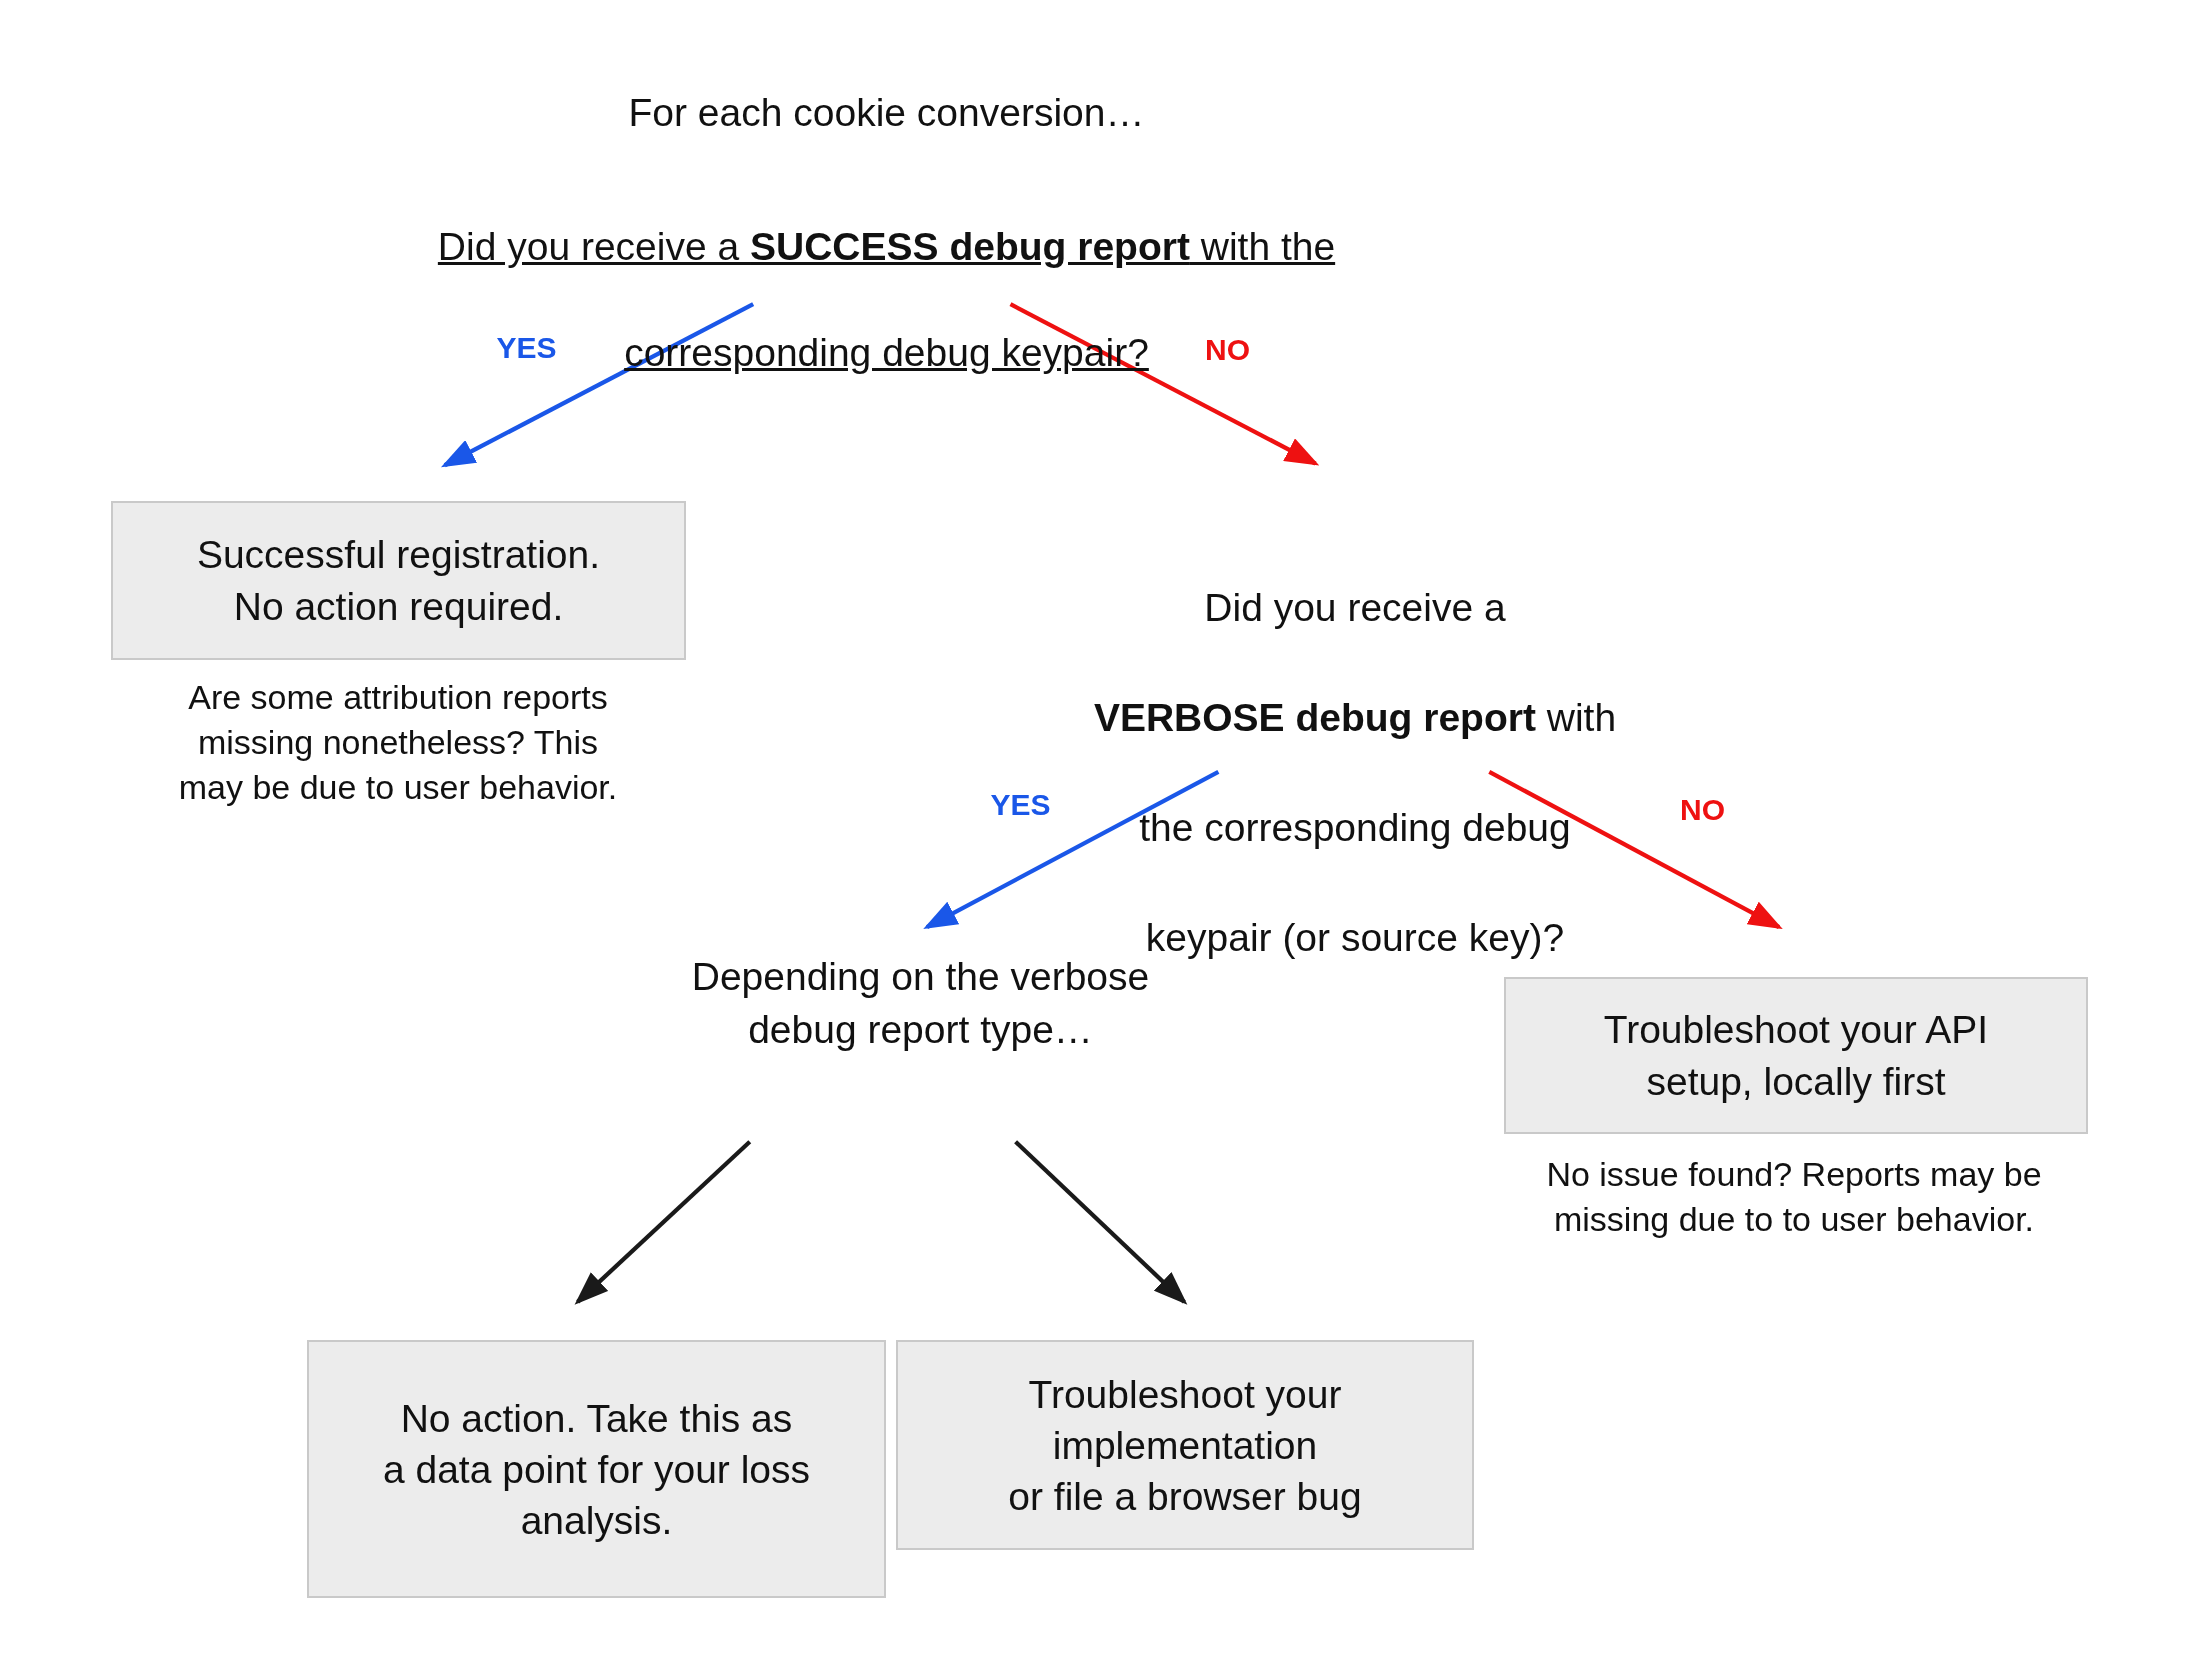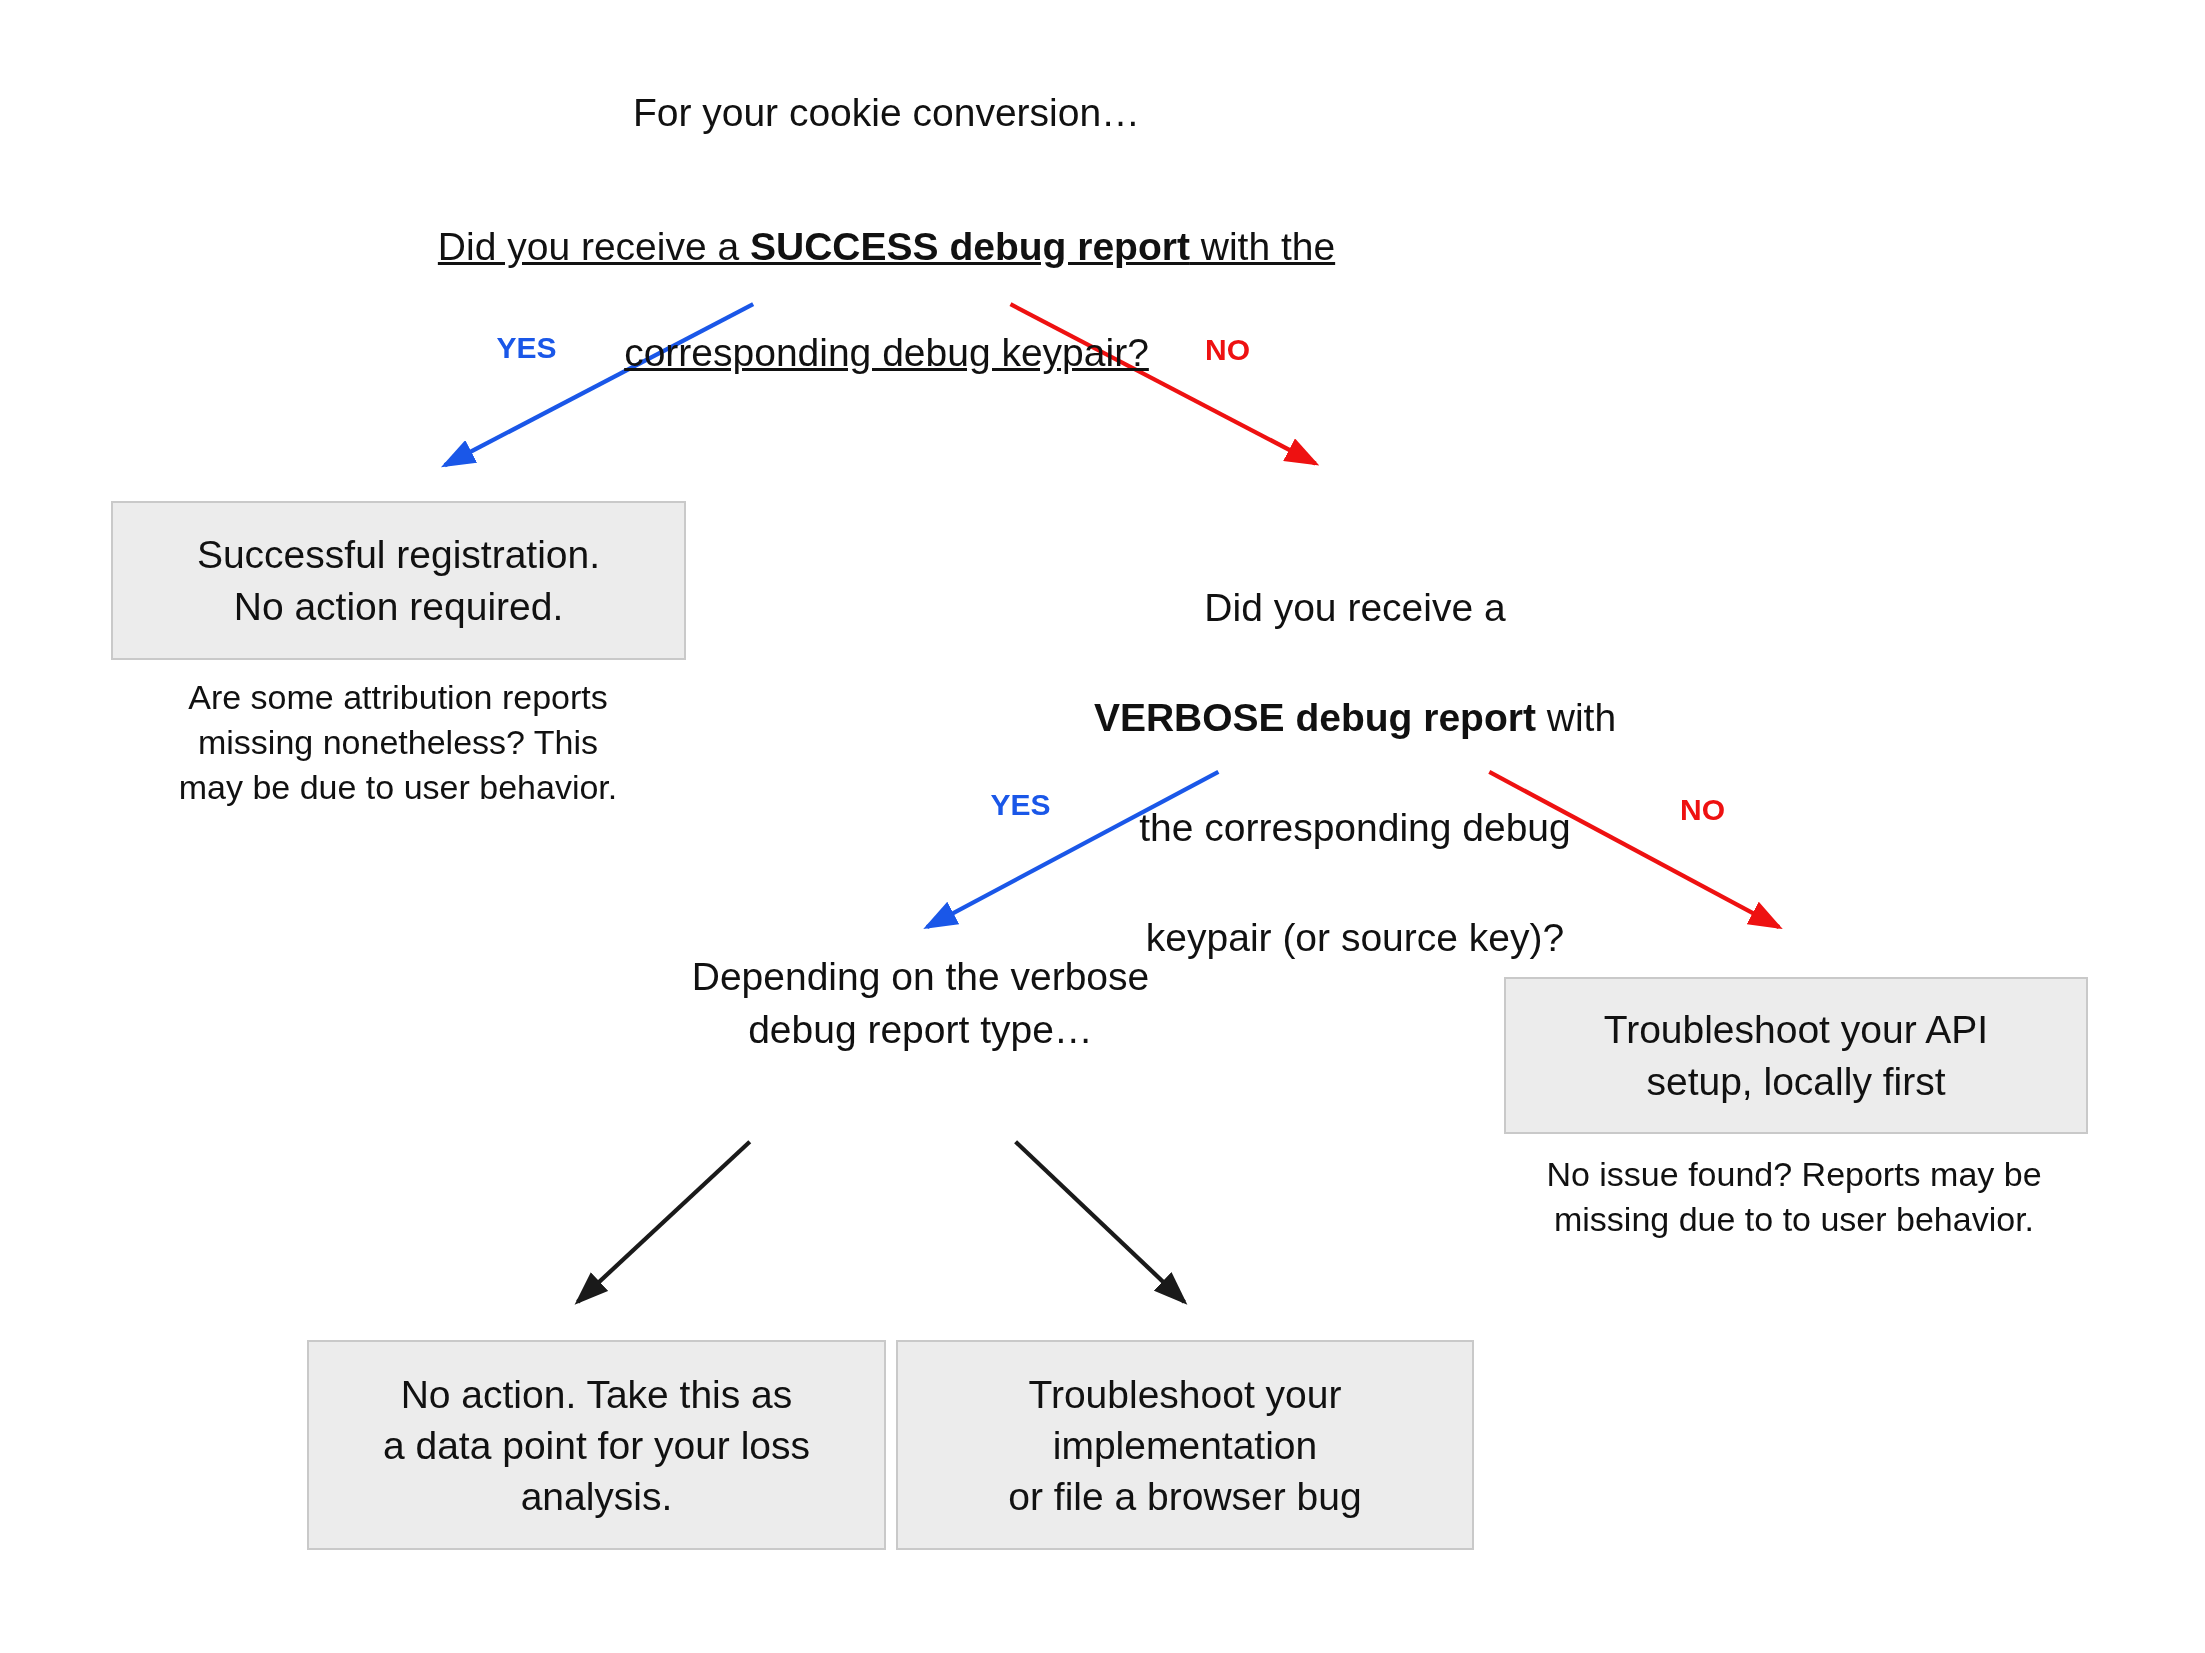--- a/index.html
+++ b/index.html
@@ -47,21 +47,21 @@
       </marker>
     </defs>
     <line class="arrow a-blue" x1="884" y1="357" x2="522" y2="546" marker-end="url(#head-blue)"></line>
     <line class="arrow a-red" x1="1186" y1="357" x2="1544" y2="544" marker-end="url(#head-red)"></line>
     <line class="arrow a-blue" x1="1430" y1="906" x2="1088" y2="1088" marker-end="url(#head-blue)"></line>
     <line class="arrow a-red" x1="1748" y1="906" x2="2088" y2="1088" marker-end="url(#head-red)"></line>
     <line class="arrow a-black" x1="880" y1="1340" x2="678" y2="1528" marker-end="url(#head-black)"></line>
     <line class="arrow a-black" x1="1192" y1="1340" x2="1390" y2="1528" marker-end="url(#head-black)"></line>
   </svg>
 
-  <div class="txt q" style="left:341px;top:86px;width:1091px;">For your cookie conversion…</div>
+  <div class="txt q" style="left:341px;top:86px;width:1091px;">For each cookie conversion…</div>
 
   <div class="txt q" style="left:290px;top:167px;width:1193px;text-decoration:underline;">
     <div><span>Did you receive a </span><b>SUCCESS debug report</b><span> with the</span></div>
     <div>corresponding debug keypair?</div>
   </div>
 
   <div class="edge-label blue" style="left:454px;top:331px;">YES</div>
   <div class="edge-label red" style="left:1155px;top:333px;">NO</div>
 
   <div class="box" style="left:111px;top:501px;width:575px;height:159px;">Successful registration.
@@ -81,21 +81,21 @@
   <div class="edge-label red" style="left:1630px;top:793px;">NO</div>
 
   <div class="txt q" style="left:588px;top:950px;width:665px;">Depending on the verbose
 debug report type…</div>
 
   <div class="box" style="left:1504px;top:977px;width:584px;height:157px;">Troubleshoot your API
 setup, locally first</div>
   <div class="txt note" style="left:1466px;top:1152px;width:656px;">No issue found? Reports may be
 missing due to to user behavior.</div>
 
-  <div class="box" style="left:307px;top:1340px;width:579px;height:210px;line-height:51px;">No action. Take this as
+  <div class="box" style="left:307px;top:1340px;width:579px;height:258px;line-height:51px;">No action. Take this as
 a data point for your loss
 analysis.</div>
   <div class="box" style="left:896px;top:1340px;width:578px;height:210px;line-height:51px;text-align:center;">Troubleshoot your
 implementation
 or file a browser bug</div>
 
 </div>
 
 
 </body></html>

